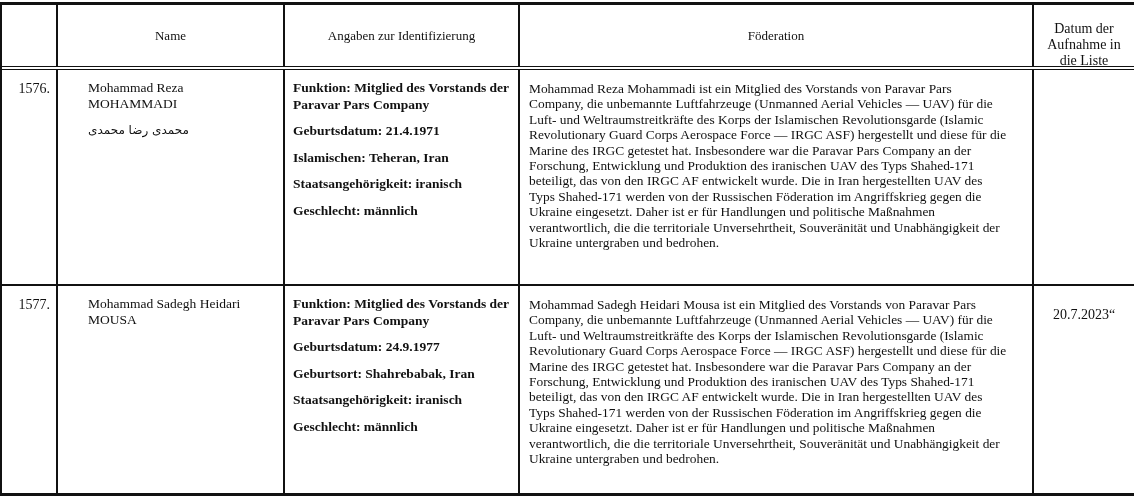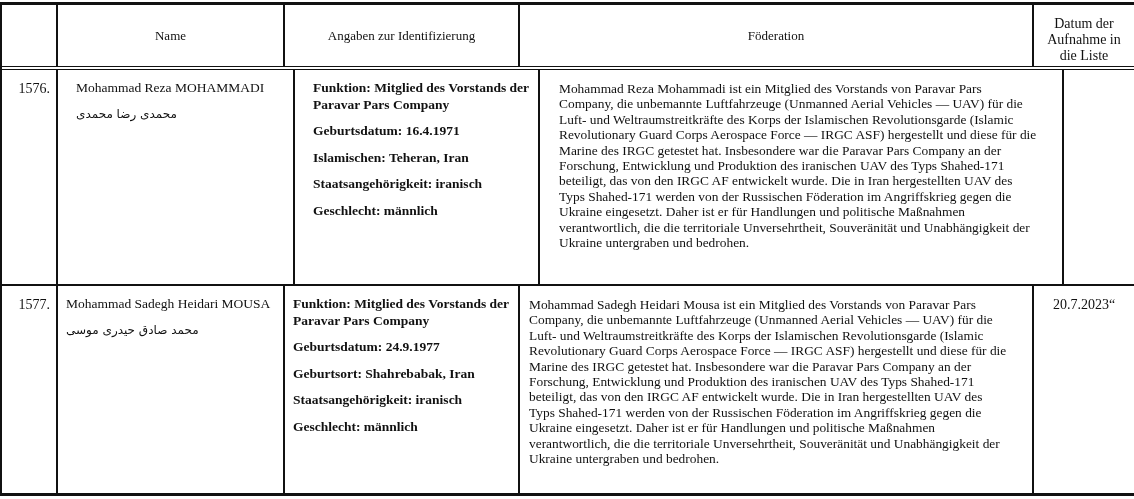--- a/index.html
+++ b/index.html
@@ -34,21 +34,20 @@
     grid-template-columns: 56px 227px 235px 514px 100px;
     box-sizing: border-box;
   }
   .header-row {
     height: 65px;
     border-bottom: 4px double #111;
   }
   .body-row-1 {
     height: 216px;
     border-bottom: 2px solid #111;
-    gap: 10px;
   }
   .body-row-2 {
     flex: 1;
   }
   .cell {
     box-sizing: border-box;
     border-right: 2px solid #111;
     overflow: hidden;
   }
   .cell.c-date {
@@ -65,20 +64,21 @@
   }
   .c-num {
     font-size: 14px;
     text-align: right;
     padding: 11px 6px 0 2px;
   }
   .c-name {
     font-size: 13.5px;
     line-height: 16px;
     padding: 10px 8px 0 8px;
+    margin-left: 22px;
   }
   .c-name .latin {
     margin: 0 0 10px 0;
   }
   .c-name .script {
     margin: 0;
     font-family: "DejaVu Sans", sans-serif;
     font-size: 12px;
     direction: rtl;
     text-align: left;
@@ -96,21 +96,21 @@
     font-size: 13.4px;
     line-height: 15.4px;
     padding: 11px 24px 0 9px;
   }
   .c-reason p {
     margin: 0;
   }
   .c-date {
     font-size: 14px;
     text-align: center;
-    padding-top: 11px;
+    padding-top: 21px;
   }
 </style>
 </head>
 <body>
 
 <div class="page">
   <div class="table">
 
     <div class="row header-row">
       <div class="cell hcell c-num-h"></div>
@@ -121,35 +121,34 @@
     </div>
 
     <div class="row body-row-1">
       <div class="cell c-num">1576.</div>
       <div class="cell c-name">
         <p class="latin">Mohammad Reza MOHAMMADI</p>
         <p class="script">محمدی رضا محمدی</p>
       </div>
       <div class="cell c-id">
         <p>Funktion: Mitglied des Vorstands der Paravar Pars Company</p>
-        <p>Geburtsdatum: 16.4.1971</p>
+        <p>Geburtsdatum: 21.4.1971</p>
         <p>Islamischen: Teheran, Iran</p>
         <p>Staatsangehörigkeit: iranisch</p>
         <p>Geschlecht: männlich</p>
       </div>
       <div class="cell c-reason">
         <p>Mohammad Reza Mohammadi ist ein Mitglied des Vorstands von Paravar Pars Company, die unbemannte Luftfahrzeuge (Unmanned Aerial Vehicles — UAV) für die Luft- und Weltraumstreitkräfte des Korps der Islamischen Revolutionsgarde (Islamic Revolutionary Guard Corps Aerospace Force — IRGC ASF) hergestellt und diese für die Marine des IRGC getestet hat. Insbesondere war die Paravar Pars Company an der Forschung, Entwicklung und Produktion des iranischen UAV des Typs Shahed-171 beteiligt, das von den IRGC AF entwickelt wurde. Die in Iran hergestellten UAV des Typs Shahed-171 werden von der Russischen Föderation im Angriffskrieg gegen die Ukraine eingesetzt. Daher ist er für Handlungen und politische Maßnahmen verantwortlich, die die territoriale Unversehrtheit, Souveränität und Unabhängigkeit der Ukraine untergraben und bedrohen.</p>
       </div>
     </div>
 
     <div class="row body-row-2">
       <div class="cell c-num">1577.</div>
       <div class="cell c-name">
         <p class="latin">Mohammad Sadegh Heidari MOUSA</p>
-        <p class="script">محمد صادق حیدری موسی</p>
       </div>
       <div class="cell c-id">
         <p>Funktion: Mitglied des Vorstands der Paravar Pars Company</p>
         <p>Geburtsdatum: 24.9.1977</p>
         <p>Geburtsort: Shahrebabak, Iran</p>
         <p>Staatsangehörigkeit: iranisch</p>
         <p>Geschlecht: männlich</p>
       </div>
       <div class="cell c-reason">
         <p>Mohammad Sadegh Heidari Mousa ist ein Mitglied des Vorstands von Paravar Pars Company, die unbemannte Luftfahrzeuge (Unmanned Aerial Vehicles — UAV) für die Luft- und Weltraumstreitkräfte des Korps der Islamischen Revolutionsgarde (Islamic Revolutionary Guard Corps Aerospace Force — IRGC ASF) hergestellt und diese für die Marine des IRGC getestet hat. Insbesondere war die Paravar Pars Company an der Forschung, Entwicklung und Produktion des iranischen UAV des Typs Shahed-171 beteiligt, das von den IRGC AF entwickelt wurde. Die in Iran hergestellten UAV des Typs Shahed-171 werden von der Russischen Föderation im Angriffskrieg gegen die Ukraine eingesetzt. Daher ist er für Handlungen und politische Maßnahmen verantwortlich, die die territoriale Unversehrtheit, Souveränität und Unabhängigkeit der Ukraine untergraben und bedrohen.</p>

